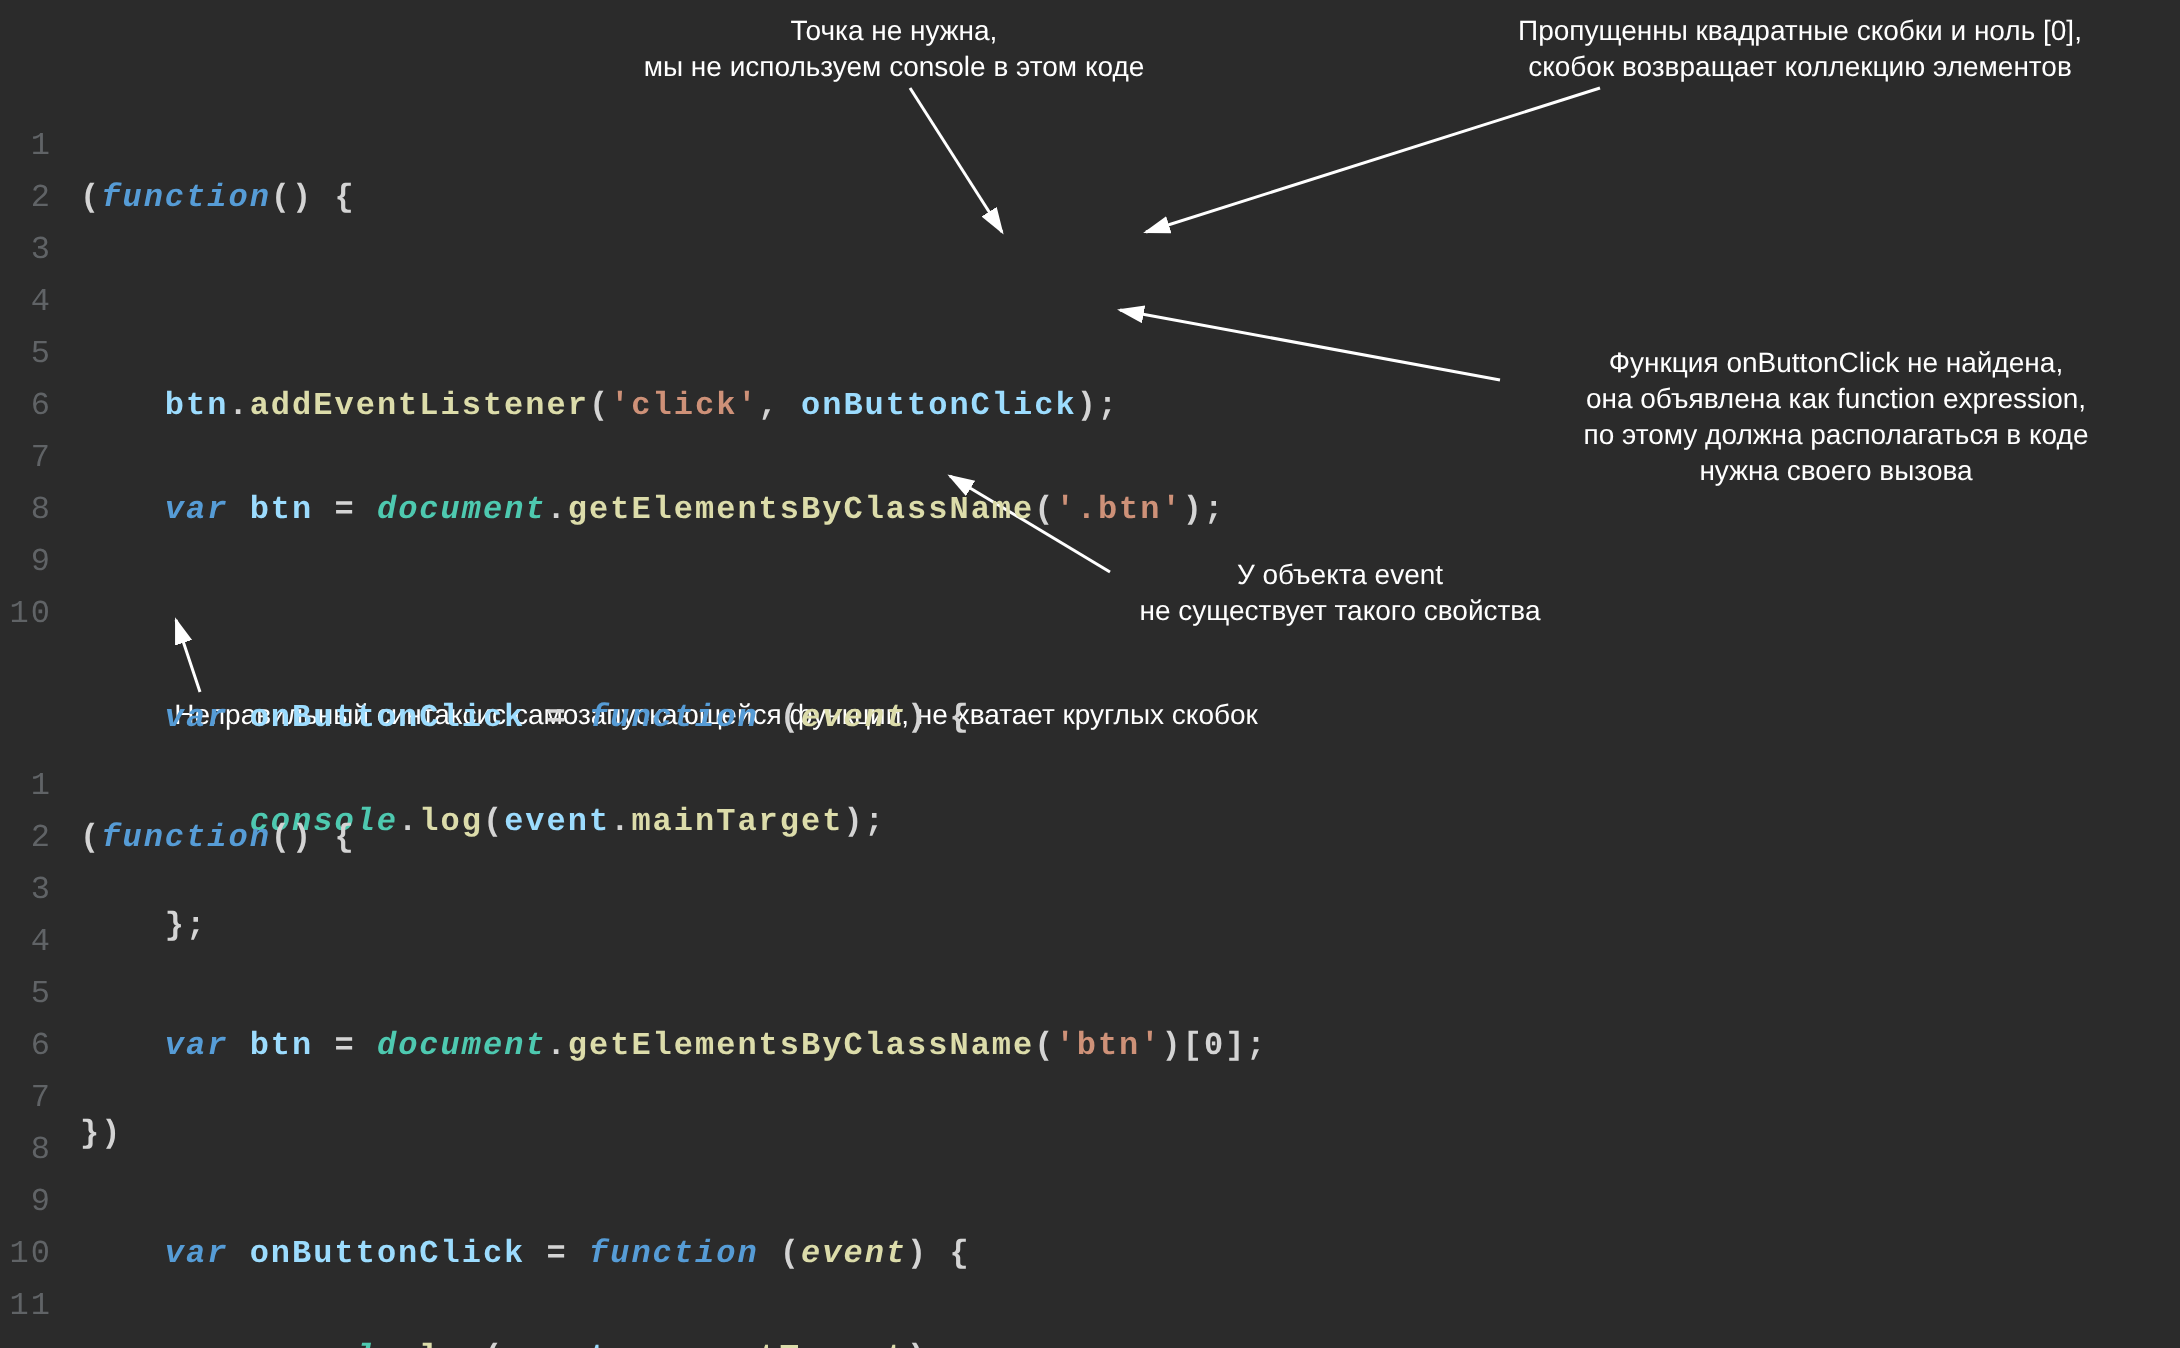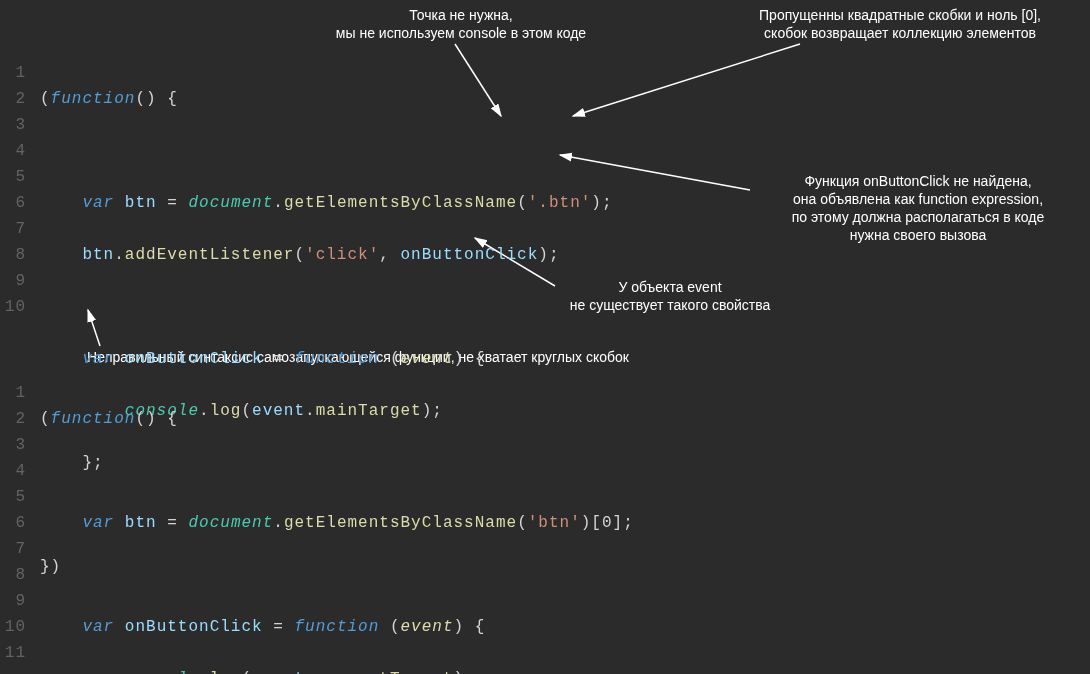--- a/index.html
+++ b/index.html
@@ -21,20 +21,21 @@
   }
   .gutter {
     width: 40px;
     text-align: right;
     color: #606366;
     padding-right: 14px;
     user-select: none;
   }
   .code {
     white-space: pre;
+    font-weight: bold;
   }
 
   
   .kw   { color: #569cd6; font-style: italic; }            
   .id   { color: #9cdcfe; }                                 
   .obj  { color: #4ec9b0; font-style: italic; }             
   .fn   { color: #dcdcaa; }                                 
   .str  { color: #ce9178; }                                 
   .pun  { color: #d4d4d4; }                                 
   .par  { color: #dcdcaa; font-style: italic; }             
@@ -67,21 +68,21 @@
   }
   .block2-wrap {
     position: absolute;
     top: 380px;
     left: 0;
   }
 </style>
 </head>
 <body>
 
-<div class="ann" style="top:6px; left:296px; width:330px;">
+<div class="ann" style="top:6px; left:282px; width:330px;">
   <span>Точка не нужна,</span><br>
   <span>мы не используем console в этом коде</span>
 </div>
 
 <div class="ann" style="top:6px; left:720px; width:360px;">
   <span>Пропущенны квадратные скобки и ноль [0],</span><br>
   <span>скобок возвращает коллекцию элементов</span>
 </div>
 
 <div class="ann" style="top:172px; left:748px; width:340px;">
@@ -127,22 +128,22 @@
     <div>5</div>
     <div>6</div>
     <div>7</div>
     <div>8</div>
     <div>9</div>
     <div>10</div>
   </div>
   <div class="code">
 <div><span class="pun">(</span><span class="kw">function</span><span class="pun">() {</span></div>
 <div> </div>
+<div>    <span class="id">btn</span><span class="pun">.</span><span class="fn">addEventListener</span><span class="pun">(</span><span class="str">'click'</span><span class="pun">, </span><span class="id">onButtonClick</span><span class="pun">);</span></div>
 <div>    <span class="kw">var</span> <span class="id">btn</span> <span class="pun">=</span> <span class="obj">document</span><span class="pun">.</span><span class="fn">getElementsByClassName</span><span class="pun">(</span><span class="str">'.btn'</span><span class="pun">);</span></div>
-<div>    <span class="id">btn</span><span class="pun">.</span><span class="fn">addEventListener</span><span class="pun">(</span><span class="str">'click'</span><span class="pun">, </span><span class="id">onButtonClick</span><span class="pun">);</span></div>
 <div> </div>
 <div>    <span class="kw">var</span> <span class="id">onButtonClick</span> <span class="pun">=</span> <span class="kw">function</span> <span class="pun">(</span><span class="par">event</span><span class="pun">) {</span></div>
 <div>        <span class="obj">console</span><span class="pun">.</span><span class="fn">log</span><span class="pun">(</span><span class="id">event</span><span class="pun">.</span><span class="fn">mainTarget</span><span class="pun">);</span></div>
 <div>    <span class="pun">};</span></div>
 <div> </div>
 <div><span class="pun">})</span></div>
   </div>
 </div>
 
 <div class="block2-wrap code-block">

